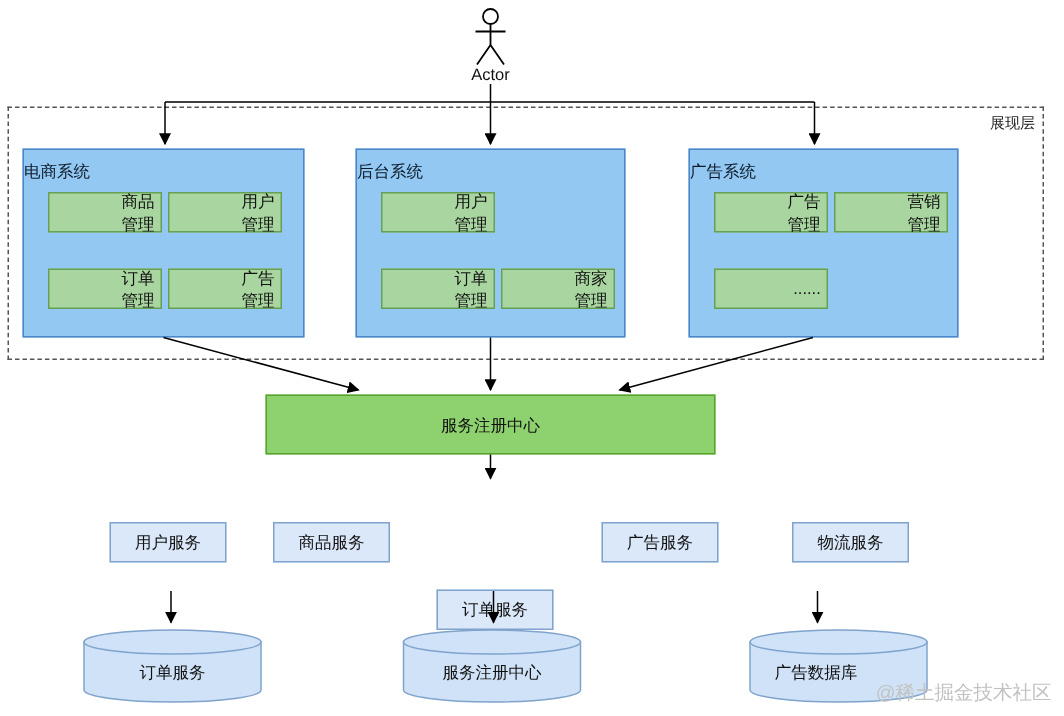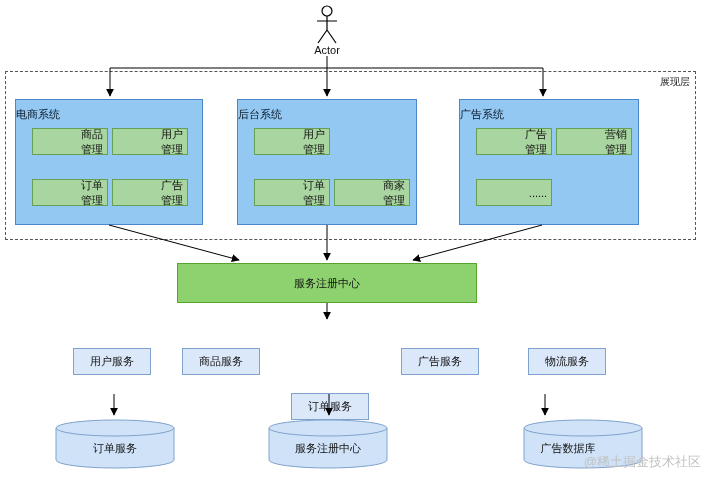--- a/index.html
+++ b/index.html
@@ -78,21 +78,21 @@
     font-size: 11px; z-index: 2;
   }
   .svc-0 { left: 73px; }
   .svc-1 { left: 182px; }
   .svc-2 { left: 291px; margin-top: 45px; }
   .svc-3 { left: 401px; }
   .svc-4 { left: 528px; }
   .db { position: absolute; top: 418px; width: 120px; height: 52px; z-index: 2; }
   .db-0 { left: 55px; }
   .db-1 { left: 268px; }
-  .db-2 { left: 508px; padding-left: 15px; }
+  .db-2 { left: 484px; padding-left: 15px; }
   .db-label {
     position: absolute; left: 0; right: 0; top: 23px;
     text-align: center; font-size: 11px;
   }
   .watermark {
     position: absolute; right: 8px; bottom: 6px;
     font-size: 13px; color: #c2c2c2; z-index: 7;
   }
 </style>
 </head>

